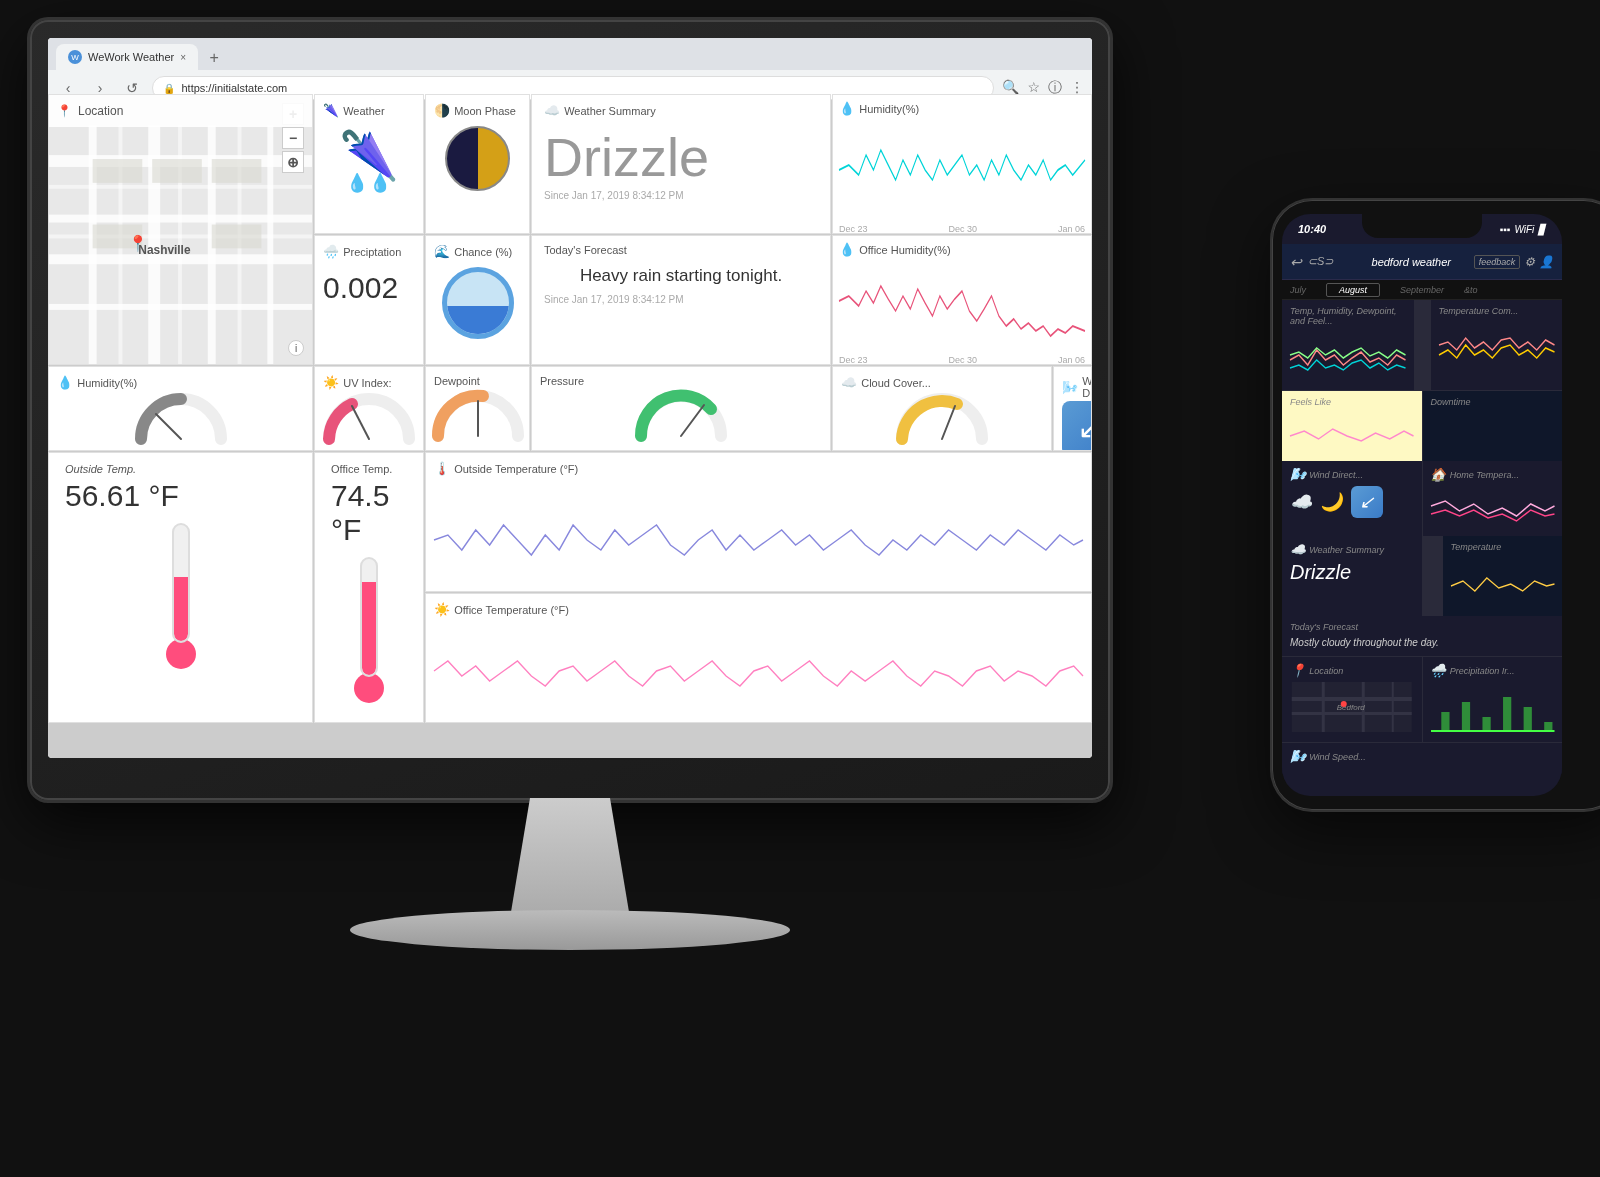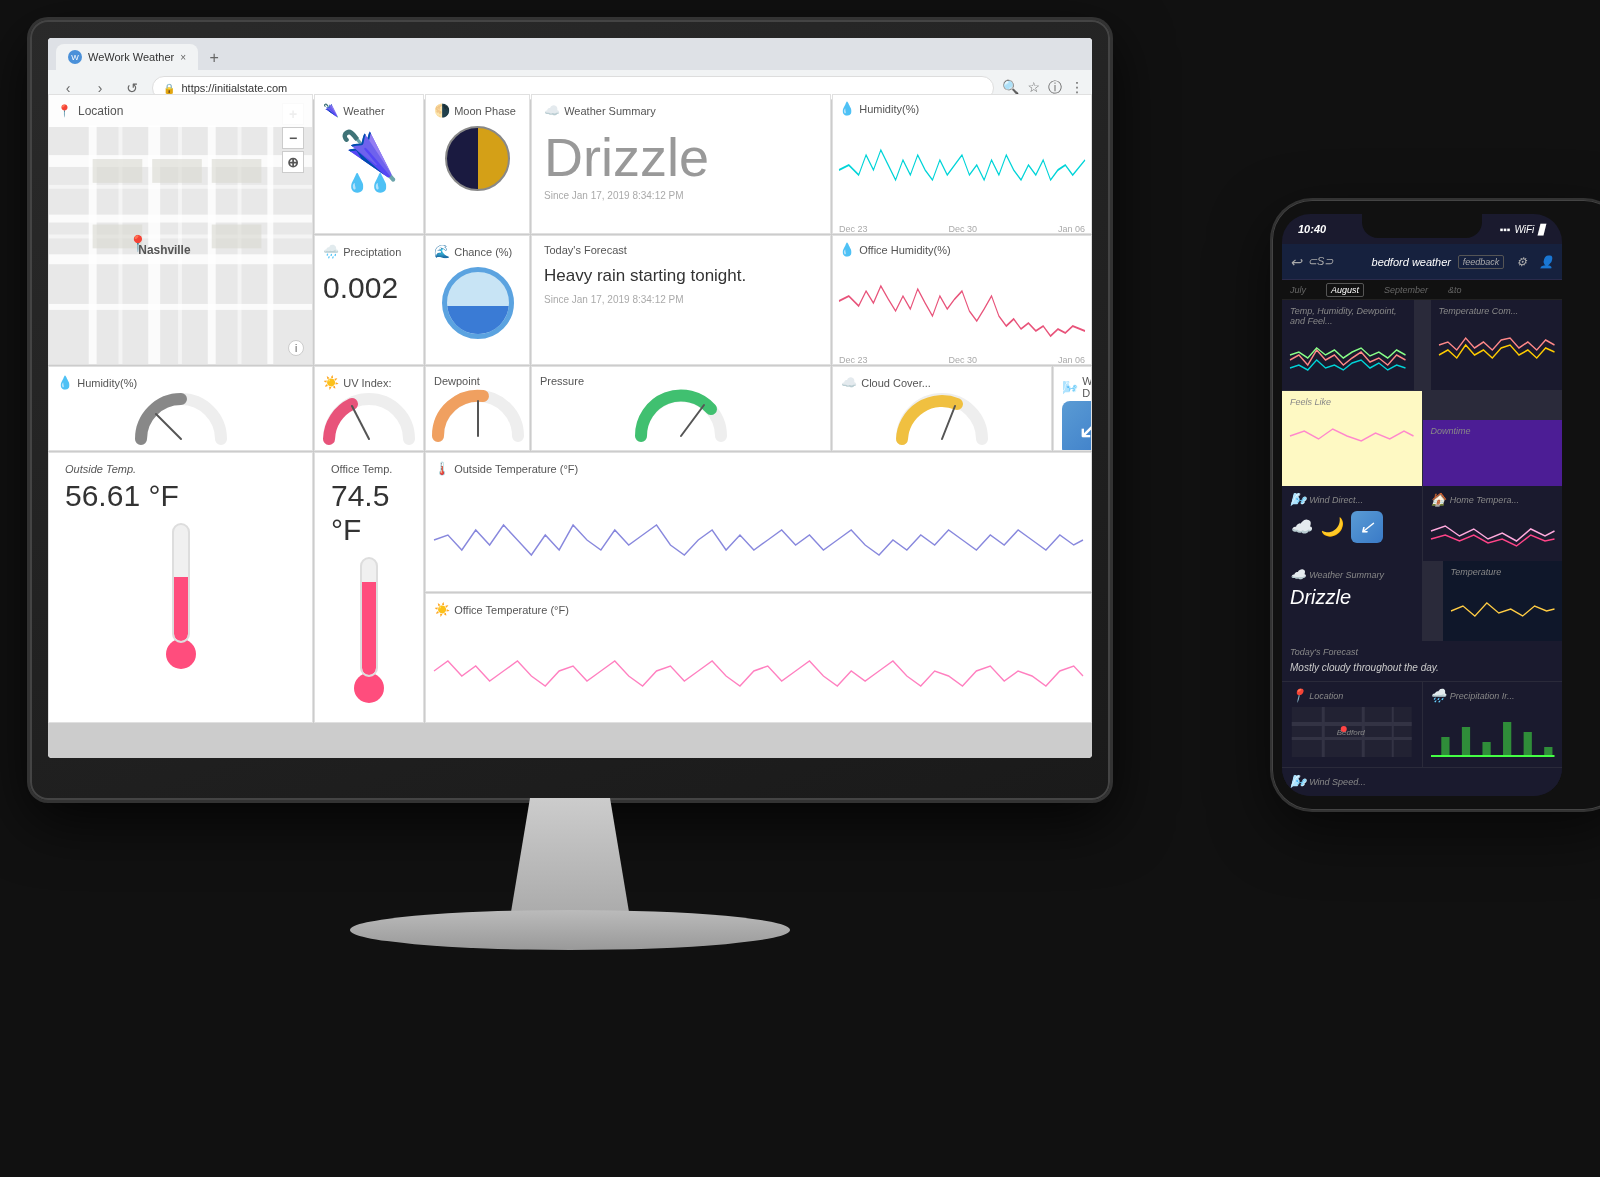--- a/index.html
+++ b/index.html
@@ -321,21 +321,21 @@
     .phone-nav-title {
       font-size: 11px;
       color: #fff;
       font-weight: 500;
       margin-left: 32px;
     }
 
     .phone-nav-actions {
       margin-left: auto;
       display: flex;
-      gap: 12px;
+      gap: 4px;
       color: #aaa;
       font-size: 12px;
     }
 
     .phone-content {
       flex: 1;
       overflow-y: hidden;
       height: calc(100% - 66px);
     }
 
@@ -543,21 +543,21 @@
               <div style="width:72px;height:72px;border-radius:50%;border:5px solid #5ba3e0;position:relative;overflow:hidden;background:#c8e4f5;">
                 <div style="position:absolute;bottom:0;left:0;right:0;height:45%;background:#3a7bd5;border-radius:0 0 50px 50px;"></div>
               </div>
             </div>
           </div>
 
           <div class="tile" style="grid-column:4;grid-row:2;padding:8px 12px;">
             <div class="tile-header">
               <span>Today's Forecast</span>
             </div>
-            <div style="font-size:17px;color:#333;line-height:1.4;margin-top:8px;">Heavy rain starting tonight.</div>
+            <div style="font-size:17px;color:#333;line-height:1.4;margin-top:8px;text-align:center;">Heavy rain starting tonight.</div>
             <div style="font-size:10px;color:#aaa;margin-top:6px;">Since Jan 17, 2019 8:34:12 PM</div>
           </div>
 
           <div class="tile" style="grid-column:5/7;grid-row:2;padding:6px;">
             <div class="tile-header">
               <span class="tile-icon">💧</span>
               <span>Office Humidity(%)</span>
             </div>
             <svg width="100%" height="90" viewBox="0 0 500 90" preserveAspectRatio="none">
               <polyline points="0,40 20,35 40,45 55,30 70,42 85,25 100,38 115,50 130,35 145,48 160,28 175,42 190,55 205,35 220,48 235,38 250,30 265,50 280,60 295,48 310,35 325,55 340,65 355,58 370,68 385,62 400,70 415,65 430,75 445,68 460,72 475,65 500,70" fill="none" stroke="#e8537a" stroke-width="2"></polyline>
@@ -727,21 +727,21 @@
           <span class="phone-nav-title">bedford weather</span>
           <div class="phone-nav-actions">
             <span style="font-size:9px;border:1px solid #555;padding:1px 4px;border-radius:2px;color:#aaa;">feedback</span>
             <span>⚙</span>
             <span>👤</span>
           </div>
         </div>
 
         <div class="phone-timeline">
           <span>July</span>
-          <span style="color:#fff;border:1px solid #555;padding:1px 4px;border-radius:2px;">August</span>
+          <span style="color:#fff;border:1px solid #555;padding:1px 12px;border-radius:2px;">August</span>
           <span>September</span>
           <span>&amp;to</span>
         </div>
 
         <div class="phone-content">
 
           <div style="background:#1a1a2e;border-bottom:1px solid #2a2a3a;display:grid;grid-template-columns:1fr 1fr;gap:17px;background:#2a2a3a;">
             <div style="background:#1a1a2e;padding:6px 8px;">
               <div class="phone-tile-header">
                 <span>Temp, Humidity, Dewpoint, and Feel...</span>
@@ -765,21 +765,21 @@
 
           <div style="background:#2a2a3a;display:grid;grid-template-columns:1fr 1fr;gap:1px;">
             <div style="background:#fef9c3;padding:6px 8px;">
               <div class="phone-tile-header">
                 <span>Feels Like</span>
               </div>
               <svg width="100%" height="40" viewBox="0 0 130 40" preserveAspectRatio="none">
                 <polyline points="0,25 15,20 30,28 45,18 60,25 75,30 90,22 105,28 120,20 130,25" fill="none" stroke="#ff88cc" stroke-width="1.5"></polyline>
               </svg>
             </div>
-            <div style="background:#4c1d95;padding:6px 8px;margin-top:29px;">
+            <div style="background:#0f172a;padding:6px 8px;">
               <div class="phone-tile-header">
                 <span>Downtime</span>
               </div>
               <div style="height:40px;"></div>
             </div>
           </div>
 
           <div style="background:#2a2a3a;display:grid;grid-template-columns:1fr 1fr;gap:1px;">
             <div style="background:#1a1a2e;padding:6px 8px;">
               <div class="phone-tile-header">

